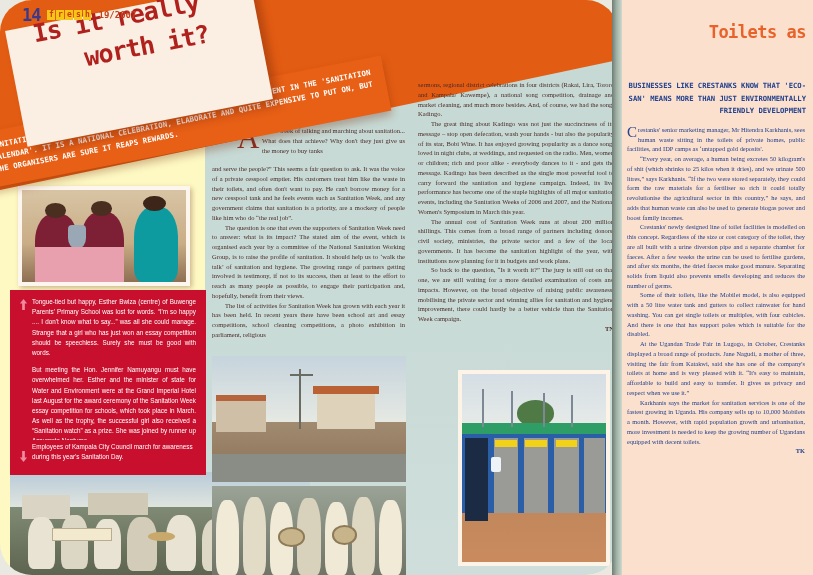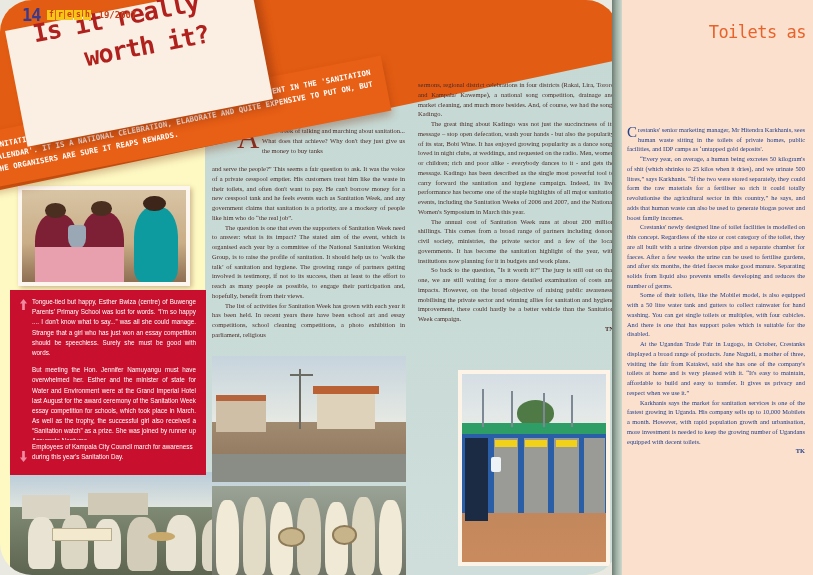--- a/index.html
+++ b/index.html
@@ -87,21 +87,21 @@
                  overflow:hidden; background:#9fa9a2; }
   #photo-toilets { position:absolute; left:458px; top:370px; width:152px; height:196px; z-index:12;
                    background:#fdf3e6; padding:4px; }
 
   
   #right-page { position:absolute; left:618px; top:0; width:195px; height:575px;
                 background:#fbe0cd; }
   #gutter { position:absolute; left:612px; top:0; width:10px; height:575px;
             background:linear-gradient(90deg,#6f7d74 0%,#9fb0a5 45%,#cfd8cd 100%); z-index:25; }
   #side-title { position:absolute; left:8px; top:22px; width:180px;
-                font-family:"DejaVu Sans Mono",monospace; font-size:17px; font-weight:normal;
+                font-family:"DejaVu Sans Mono",monospace; font-size:17px; font-weight:bold;
                 color:#e8622a; line-height:1.28; text-align:right; letter-spacing:-.5px; }
   #side-sub { position:absolute; left:8px; top:80px; width:180px;
               font-family:"DejaVu Sans Mono",monospace; font-size:7.2px; font-weight:bold;
               color:#23418e; line-height:1.75; text-align:right; }
   #side-body { position:absolute; left:9px; top:125px; width:178px; z-index:14; }
   #side-body p { font-family:"Liberation Serif",serif; font-size:6.4px; color:#23418e;
                  line-height:1.52; text-align:justify; text-indent:13px; margin:0; }
   #side-body p.noind { text-indent:0; }
   #side-dropcap { float:left; font-size:15px; line-height:.82; padding:1px 1px 0 0; color:#23418e; }
 
@@ -258,20 +258,21 @@
       </div>
     </div>
   </div>
 
   <div id="gutter"></div>
 
   <div id="right-page">
     <div id="side-title">
       <div>Toilets as</div>
     </div>
+    <div id="side-sub">BUSINESSES LIKE CRESTANKS KNOW THAT 'ECO-SAN' MEANS MORE THAN JUST ENVIRONMENTALLY FRIENDLY DEVELOPMENT</div>
 
     <div id="side-body">
       <p class="noind"><span id="side-dropcap">C</span><span>restanks' senior marketing manager, Mr Hitendra Karkhanis, sees human waste sitting in the toilets of private homes, public facilities, and IDP camps as ‘untapped gold deposits'.</span></p>
       <p>“Every year, on average, a human being excretes 50 kilogram's of shit (which shrinks to 25 kilos when it dries), and we urinate 500 litres,” says Karkhanis. “If the two were stored separately, they could form the raw materials for a fertiliser so rich it could totally revolutionise the agricultural sector in this country,” he says, and adds that human waste can also be used to generate biogas power and boost family incomes.</p>
       <p>Crestanks' newly designed line of toilet facilities is modelled on this concept. Regardless of the size or cost category of the toilet, they are all built with a urine diversion pipe and a separate chamber for faeces. After a few weeks the urine can be used to fertilise gardens, and after six months, the dried faeces make good manure. Separating solids from liquid also prevents smells developing and reduces the number of germs.</p>
       <p>Some of their toilets, like the Mobilet model, is also equipped with a 50 litre water tank and gutters to collect rainwater for hand washing. You can get single toilets or multiples, with four cubicles. And there is one that has support poles which is suitable for the disabled.</p>
       <p>At the Ugandan Trade Fair in Lugogo, in October, Crestanks displayed a broad range of products. Jane Nagudi, a mother of three, visiting the fair from Katakwi, said she has one of the company's toilets at home and is very pleased with it. “It's easy to maintain, affordable to build and easy to transfer. It gives us privacy and respect when we use it.”</p>
       <p>Karkhanis says the market for sanitation services is one of the fastest growing in Uganda. His company sells up to 10,000 Mobilets a month. However, with rapid population growth and urbanisation, more investment is needed to keep the growing number of Ugandans equipped with decent toilets.</p>
       <p class="noind" style="text-align:right;font-weight:bold;">TK</p>
     </div>

